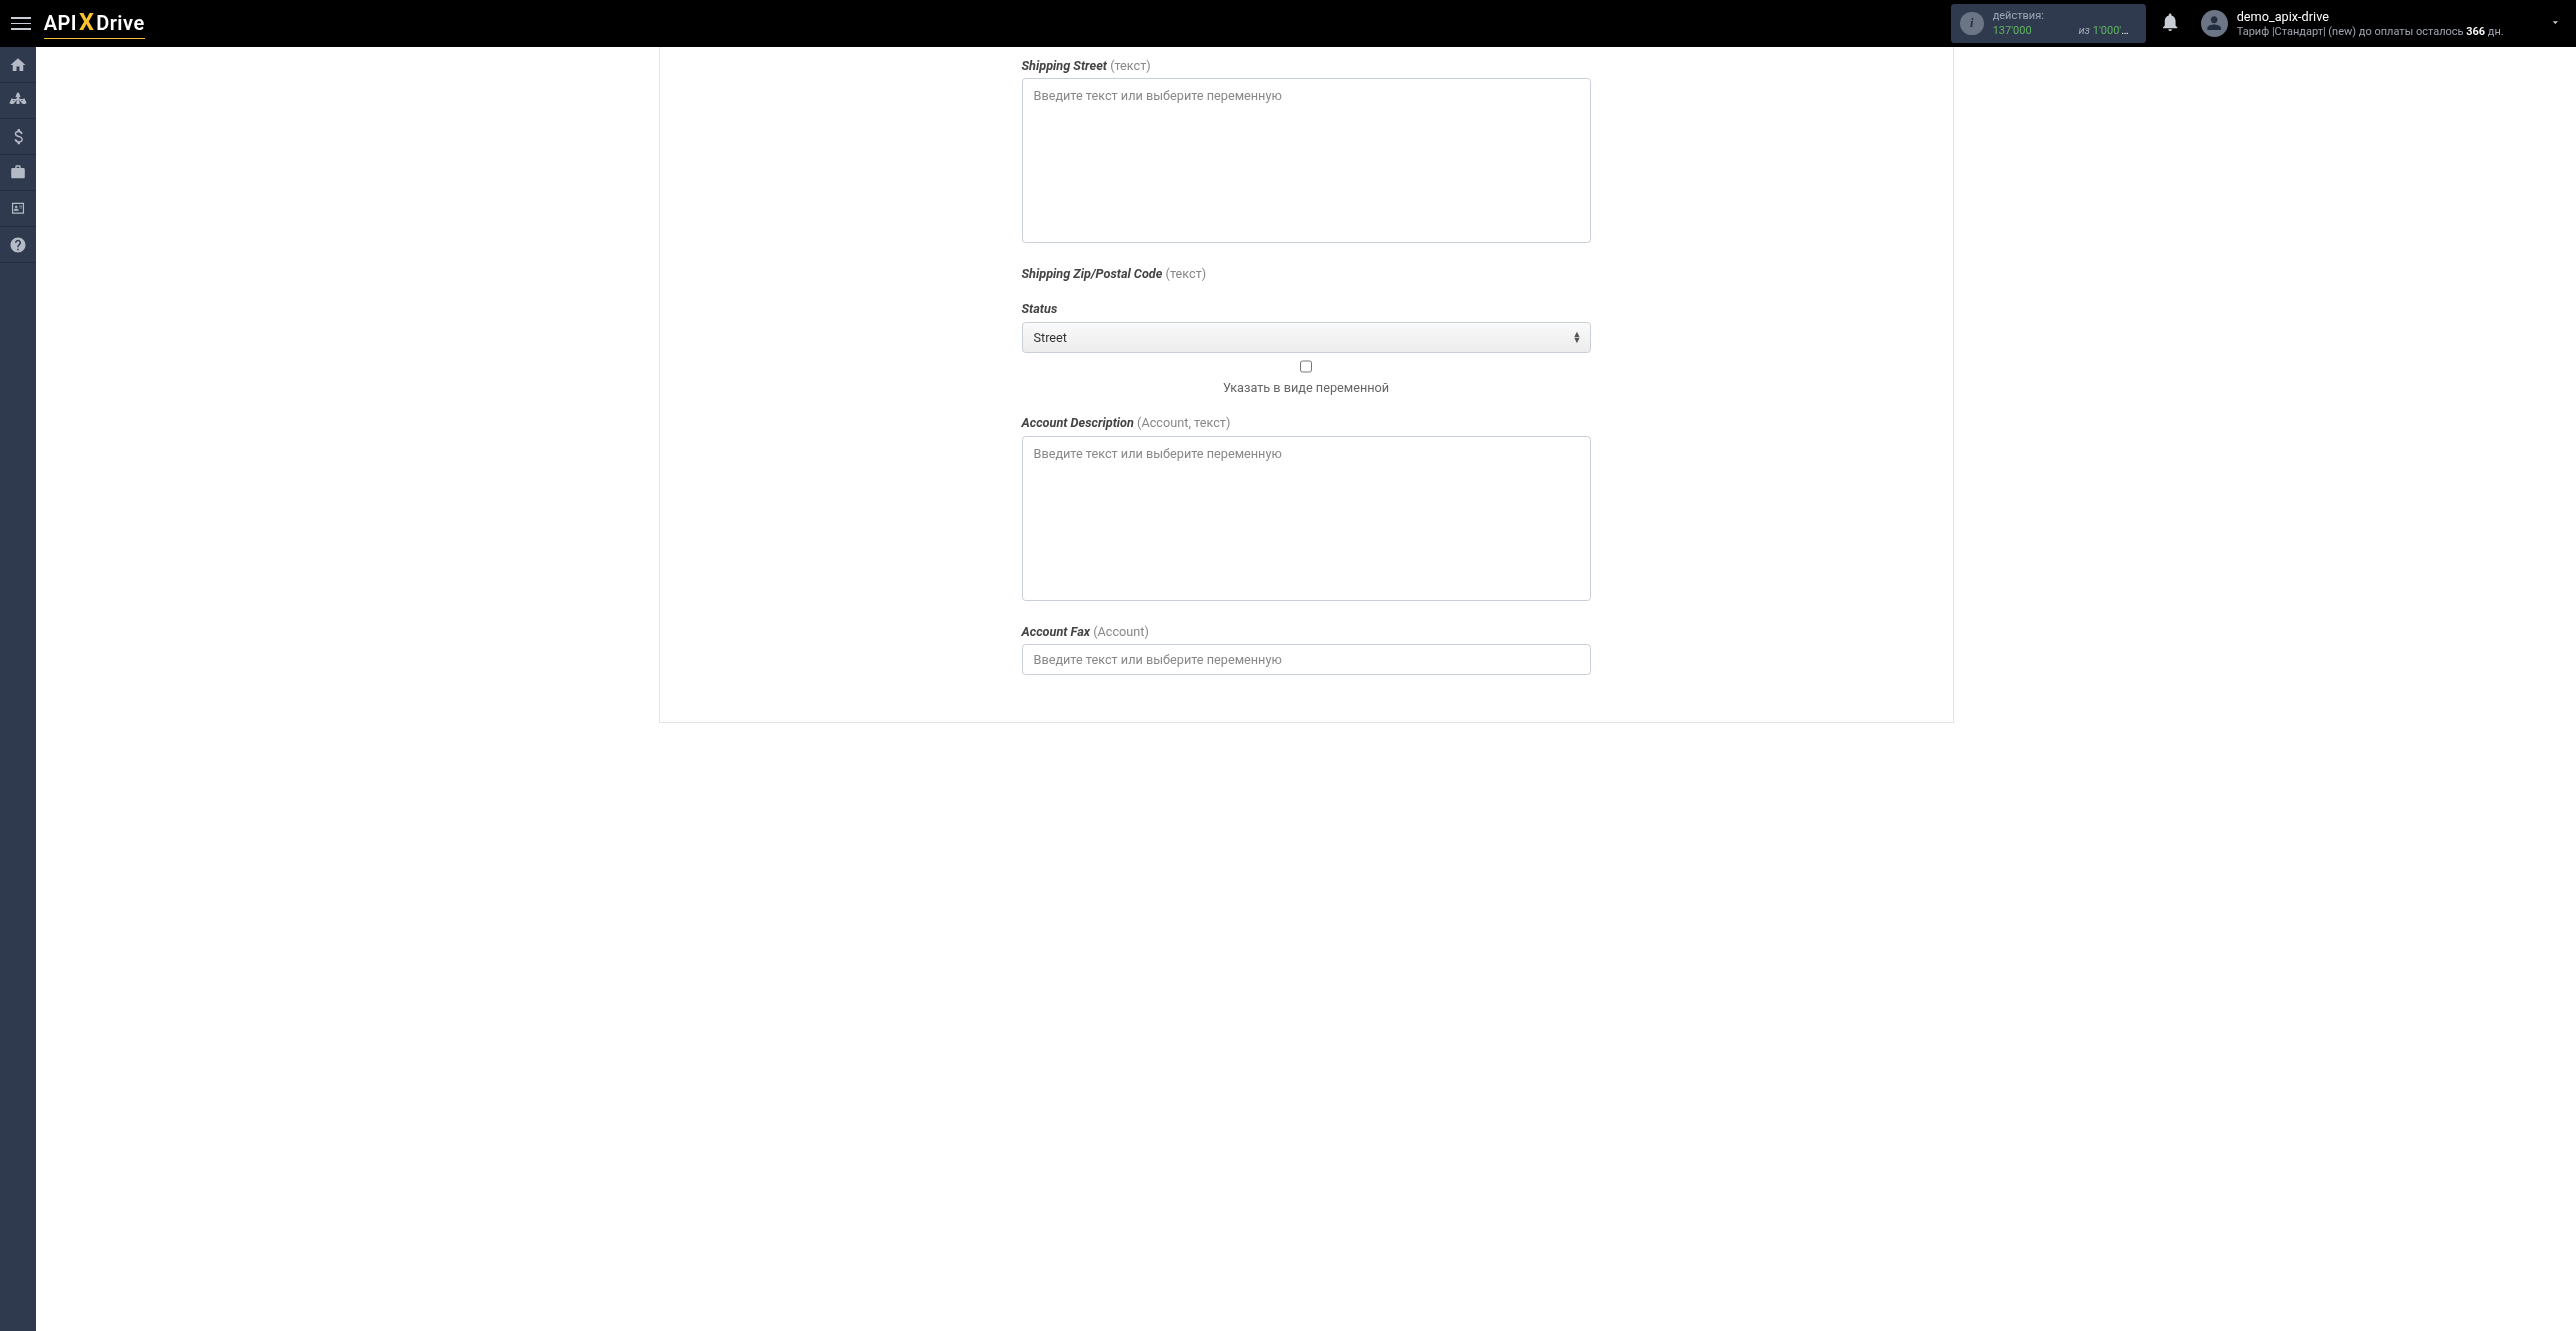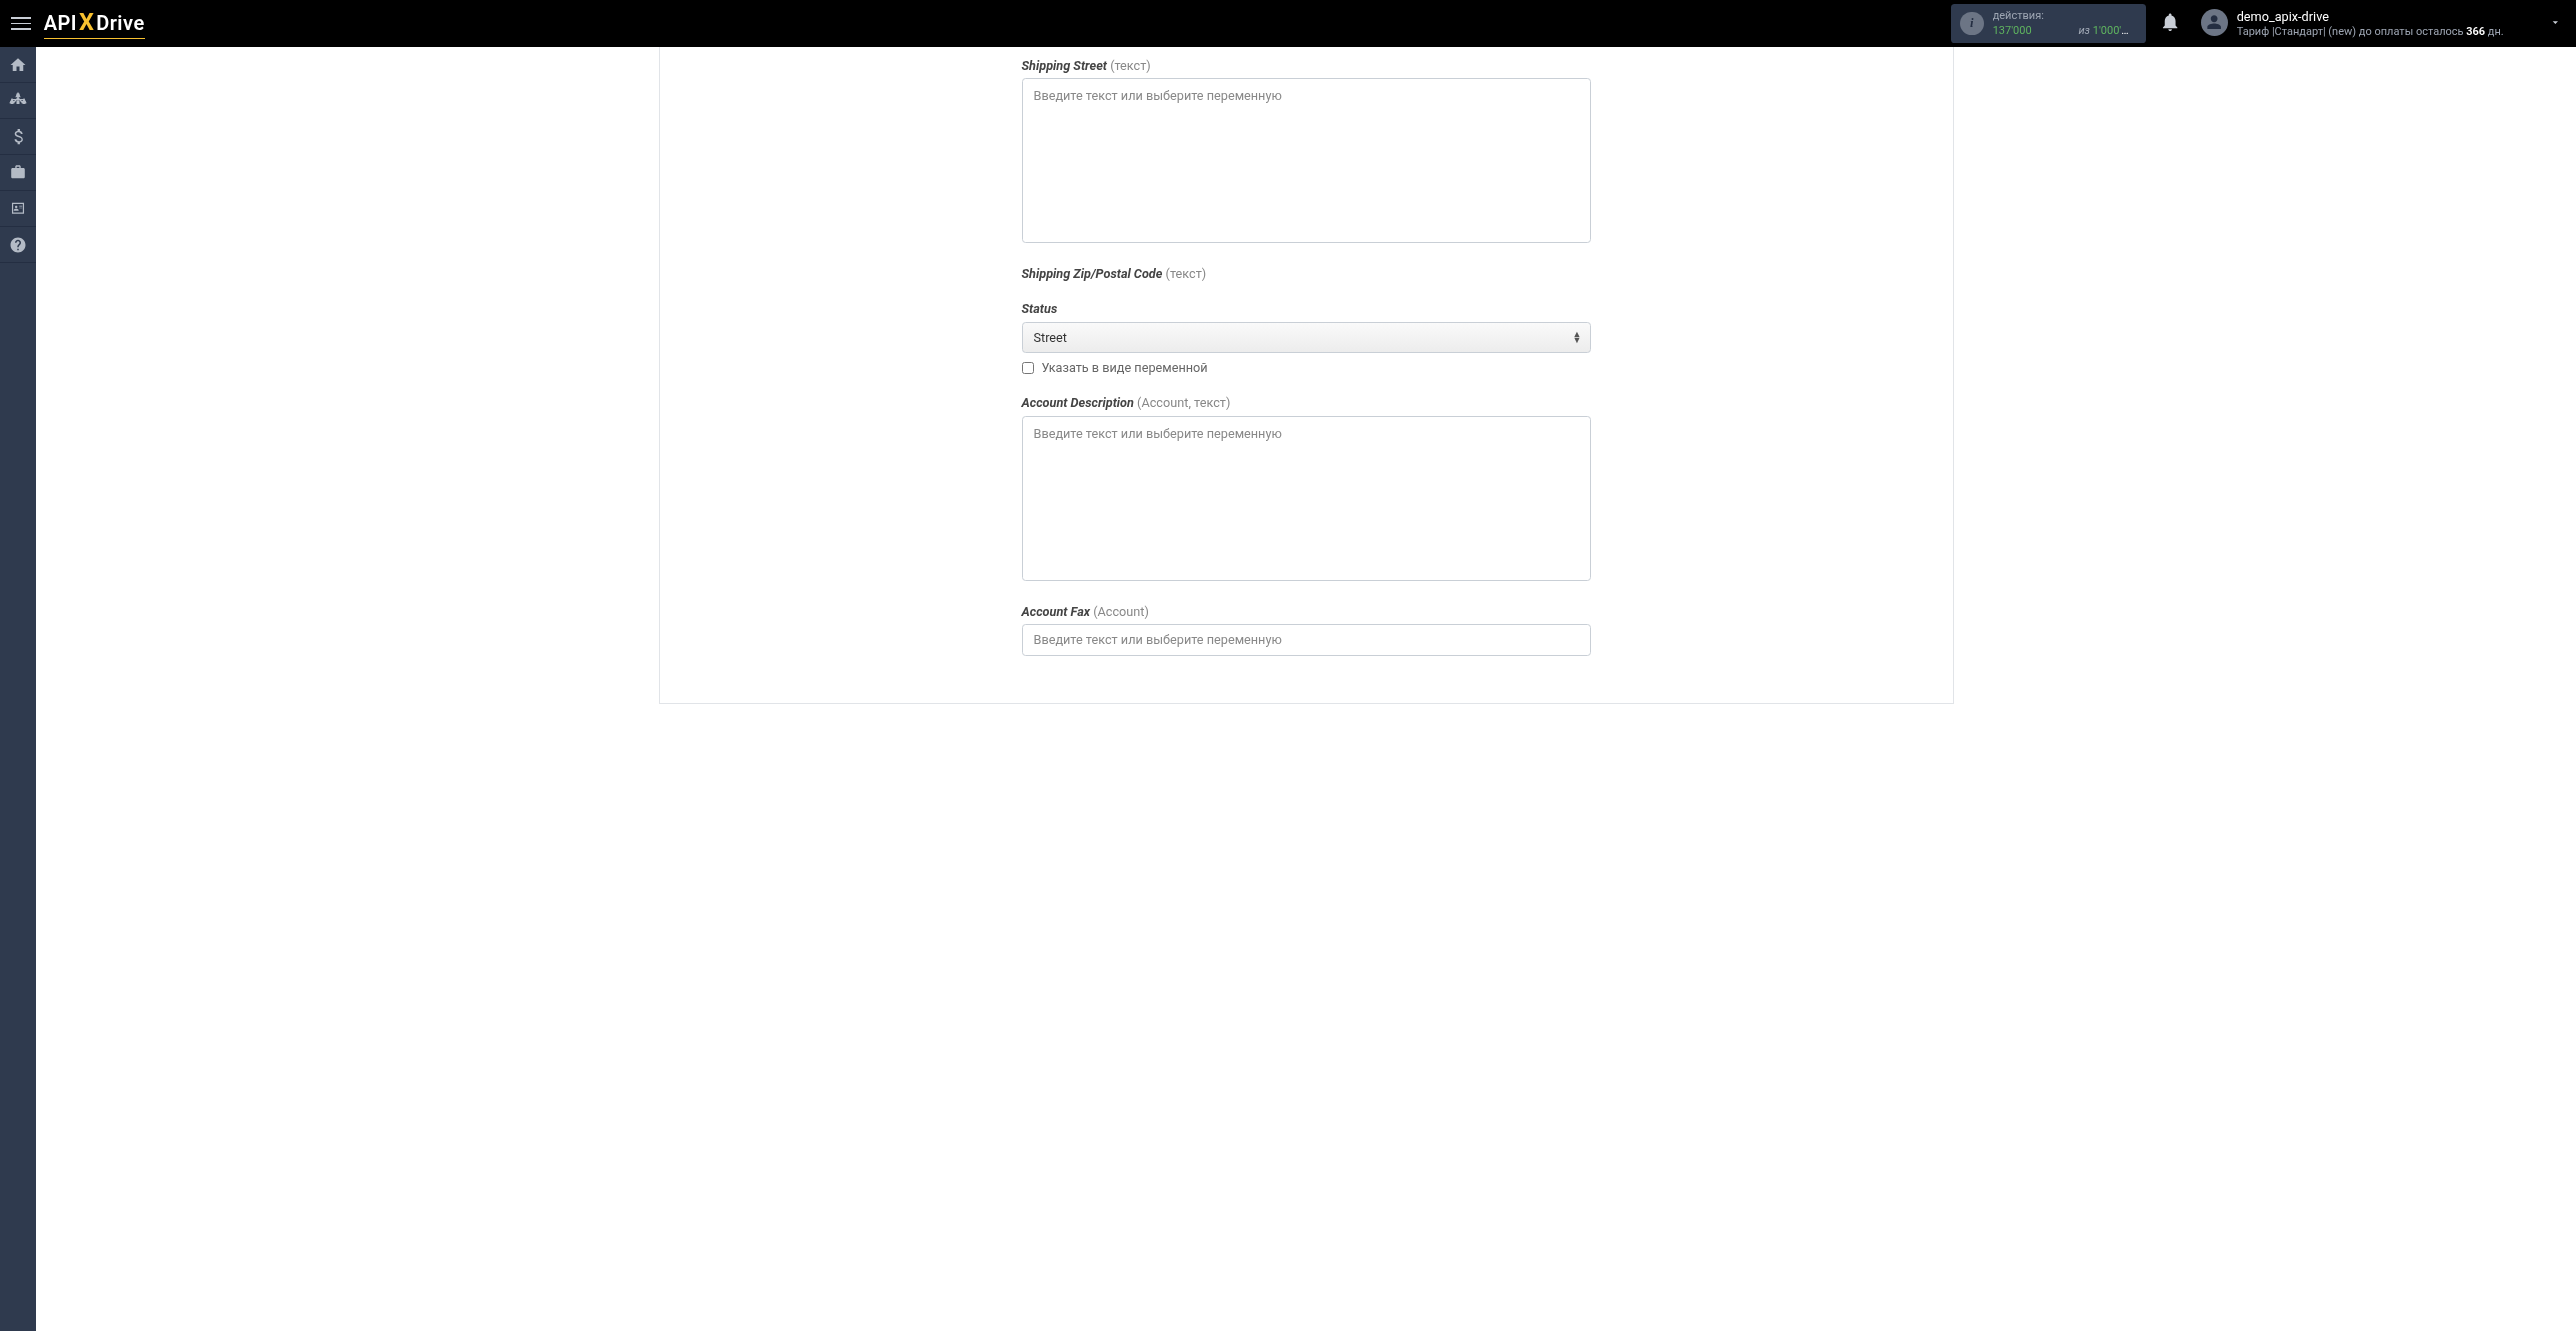--- a/index.html
+++ b/index.html
@@ -83,20 +83,21 @@
   .actions-used { color: #5fb45f; }
   .actions-of { color: #9ea6b3; font-style: italic; margin-left: 44px; }
   .actions-total { color: #5fb45f; }
   .actions-pct { color: #9ea6b3; font-style: italic; }
   .bell-icon {
     margin-right: 22px;
     cursor: pointer;
   }
   .user-block {
     display: flex;
+    align-items: center;
     gap: 9px;
     cursor: pointer;
   }
   .avatar-circle {
     width: 27px;
     height: 27px;
     border-radius: 50%;
     background: #6c7585;
     display: flex;
     align-items: center;
@@ -218,20 +219,21 @@
     display: flex;
     flex-direction: column;
   }
   .checkbox-row {
     display: flex;
     align-items: center;
     gap: 7.2px;
     margin-top: 7.2px;
     font-size: 12.7px;
     color: #666;
+    flex-direction: column;
   }
   .checkbox-row input { width: 12.7px; height: 12.7px; }
   .text-input {
     width: 100%;
     border: 0.9px solid #c9cfd6;
     border-radius: 3.6px;
     padding: 7.2px 11px;
     font-size: 12.7px;
     font-family: inherit;
   }

